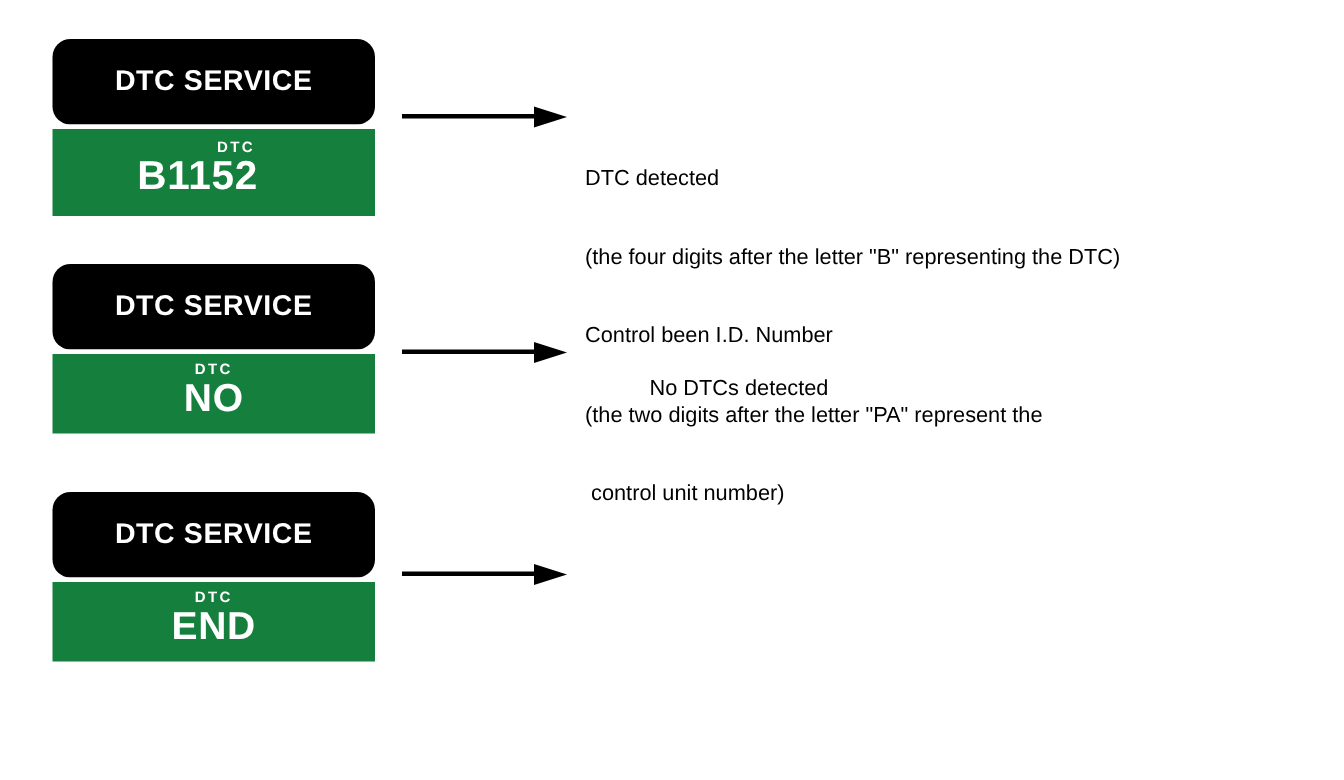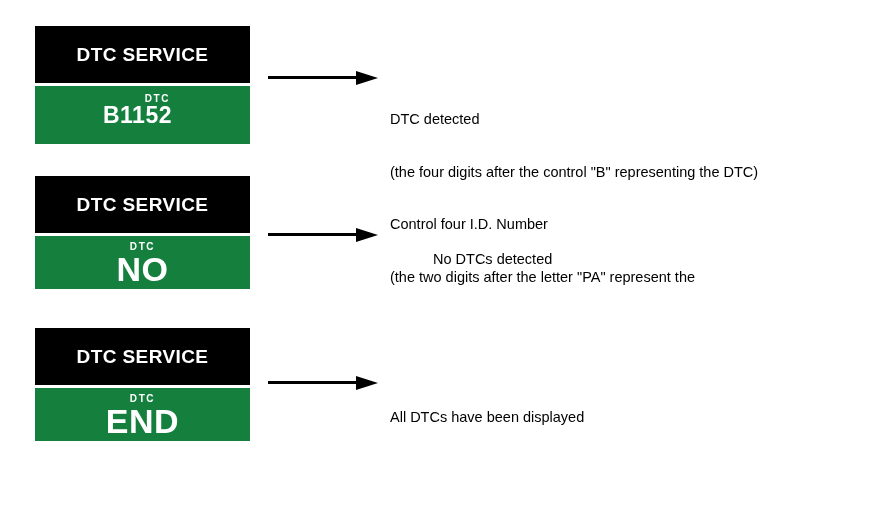--- a/index.html
+++ b/index.html
@@ -32,20 +32,21 @@
   .block-1 { top: 26px; }
   .block-2 { top: 176px; }
   .block-3 { top: 328px; }
 
   .title-bar {
     background: #000000;
     height: 57px;
     display: flex;
     align-items: center;
     justify-content: center;
+    border-radius: 12px;
   }
   .title-bar-text {
     color: #ffffff;
     font-size: 19px;
     font-weight: bold;
     letter-spacing: 0.4px;
     line-height: 1;
   }
 
   .bar-gap {
@@ -68,21 +69,21 @@
   }
   .field-label {
     font-size: 10px;
     font-weight: bold;
     letter-spacing: 1.6px;
     line-height: 1;
     display: block;
     padding-right: 2px;
   }
   .field-value {
-    font-size: 23px;
+    font-size: 27px;
     font-weight: bold;
     line-height: 1;
     display: block;
     letter-spacing: 0.5px;
   }
 
   .field-dtc {
     left: 12px;
     right: 78px;
     top: 8px;
@@ -99,21 +100,21 @@
     left: 0;
     right: 0;
     top: 6px;
     color: #ffffff;
     text-align: center;
   }
   .field-center .field-label {
     padding-right: 0;
   }
   .field-center .field-value {
-    font-size: 34px;
+    font-size: 26px;
   }
 
   
   .arrow {
     position: absolute;
     height: 14px;
     width: 110px;
   }
   .arrow-1 { left: 268px; top: 71px; }
   .arrow-2 { left: 268px; top: 228px; }
@@ -169,23 +170,24 @@
     </div>
   </div>
 
   <div class="arrow arrow-1">
     <div class="arrow-line"></div>
     <div class="arrow-head"></div>
   </div>
 
   <div class="annotation annotation-1">
     <span class="annotation-line">DTC detected</span>
-    <span class="annotation-line">(the four digits after the control "B" representing the DTC)</span>
-    <span class="annotation-line">Control four I.D. Number</span>
+    <span class="annotation-line">(the four digits after the letter "B" representing the DTC)</span>
+    <span class="annotation-line">Control been I.D. Number</span>
     <span class="annotation-line">(the two digits after the letter "PA" represent the</span>
+    <span class="annotation-line"> control unit number)</span>
   </div>
 
   <div class="block block-2">
     <div class="title-bar">
       <span class="title-bar-text">DTC SERVICE</span>
     </div>
     <div class="bar-gap"></div>
     <div class="value-bar value-bar-2">
       <div class="field-center">
         <span class="field-label">DTC</span>
@@ -214,17 +216,14 @@
         <span class="field-value">END</span>
       </div>
     </div>
   </div>
 
   <div class="arrow arrow-3">
     <div class="arrow-line"></div>
     <div class="arrow-head"></div>
   </div>
 
-  <div class="annotation annotation-3">
-    <span class="annotation-line">All DTCs have been displayed</span>
-  </div>
 
 </div>
 
 </body></html>

